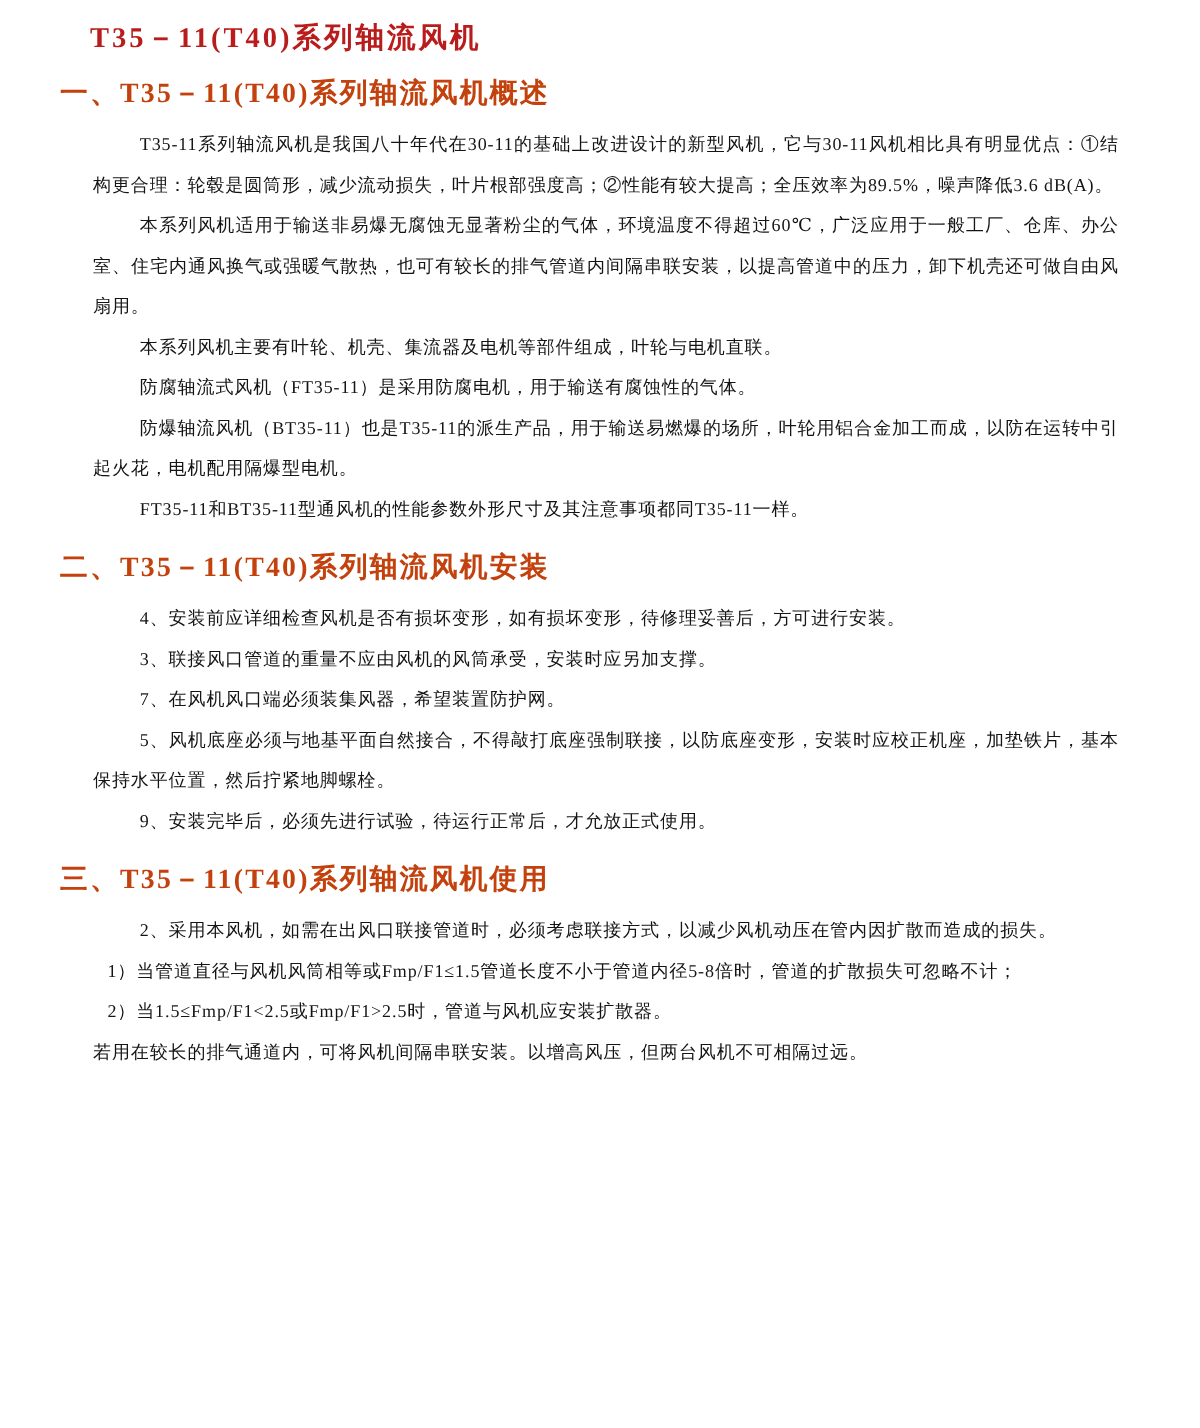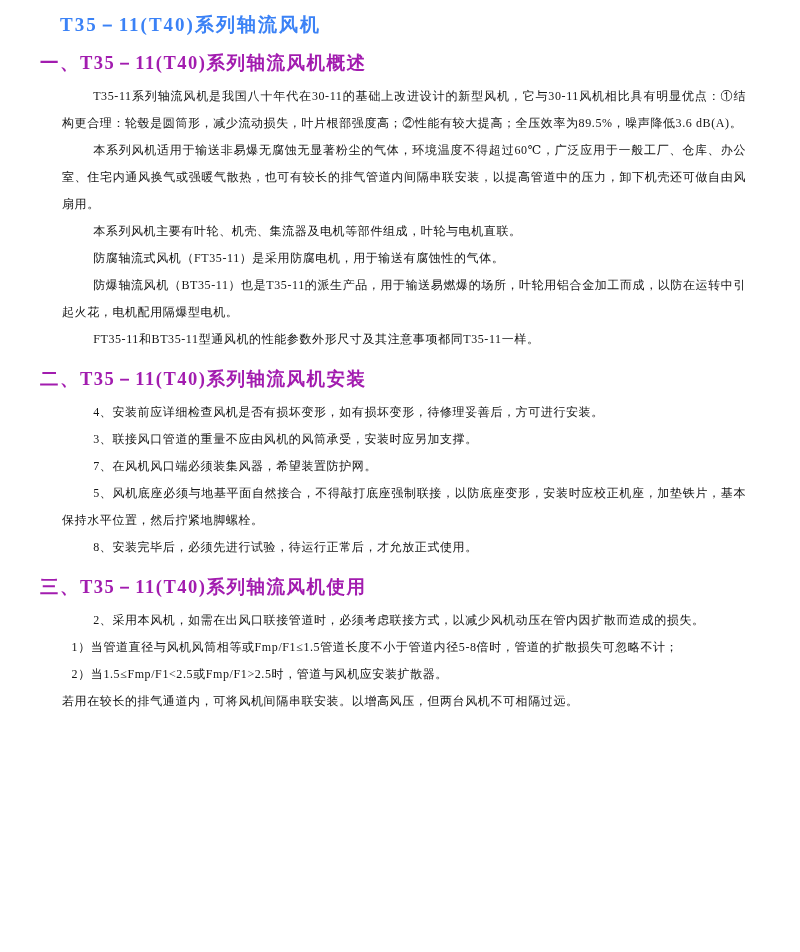--- a/index.html
+++ b/index.html
@@ -15,29 +15,29 @@
     background: #ffffff;
     color: #141414;
     font-family: "Liberation Serif", "DejaVu Serif", serif;
     padding: 8px 54px 0 62px;
     overflow: hidden;
   }
   .doc-title {
     font-size: 19px;
     font-weight: 700;
     letter-spacing: 2px;
-    color: #3b82f6;
+    color: #b91c1c;
     margin: 4px 0 12px -2px;
     white-space: nowrap;
   }
   .heading {
     font-size: 18.5px;
     font-weight: 700;
     letter-spacing: 1.5px;
-    color: #a21caf;
+    color: #c2410c;
     line-height: 26px;
     margin: 13px 0 7px -22px;
     white-space: nowrap;
   }
   .heading.first {
     margin-top: 4px;
   }
   .para {
     font-size: 12px;
     line-height: 27px;
@@ -69,21 +69,21 @@
   <p class="para">防腐轴流式风机（FT35-11）是采用防腐电机，用于输送有腐蚀性的气体。</p>
   <p class="para">防爆轴流风机（BT35-11）也是T35-11的派生产品，用于输送易燃爆的场所，叶轮用铝合金加工而成，以防在运转中引起火花，电机配用隔爆型电机。</p>
   <p class="para">FT35-11和BT35-11型通风机的性能参数外形尺寸及其注意事项都同T35-11一样。</p>
 
   <div class="heading">二、T35－11(T40)系列轴流风机安装</div>
 
   <p class="para">4、安装前应详细检查风机是否有损坏变形，如有损坏变形，待修理妥善后，方可进行安装。</p>
   <p class="para">3、联接风口管道的重量不应由风机的风筒承受，安装时应另加支撑。</p>
   <p class="para">7、在风机风口端必须装集风器，希望装置防护网。</p>
   <p class="para">5、风机底座必须与地基平面自然接合，不得敲打底座强制联接，以防底座变形，安装时应校正机座，加垫铁片，基本保持水平位置，然后拧紧地脚螺栓。</p>
-  <p class="para">8、安装完毕后，必须先进行试验，待运行正常后，才允放正式使用。</p>
+  <p class="para">9、安装完毕后，必须先进行试验，待运行正常后，才允放正式使用。</p>
 
   <div class="heading">三、T35－11(T40)系列轴流风机使用</div>
 
   <p class="para">2、采用本风机，如需在出风口联接管道时，必须考虑联接方式，以减少风机动压在管内因扩散而造成的损失。</p>
   <p class="para sub">1）当管道直径与风机风筒相等或Fmp/F1≤1.5管道长度不小于管道内径5-8倍时，管道的扩散损失可忽略不计；</p>
   <p class="para sub">2）当1.5≤Fmp/F1&lt;2.5或Fmp/F1&gt;2.5时，管道与风机应安装扩散器。</p>
   <p class="para flush">若用在较长的排气通道内，可将风机间隔串联安装。以增高风压，但两台风机不可相隔过远。</p>
 
 </div>
 

